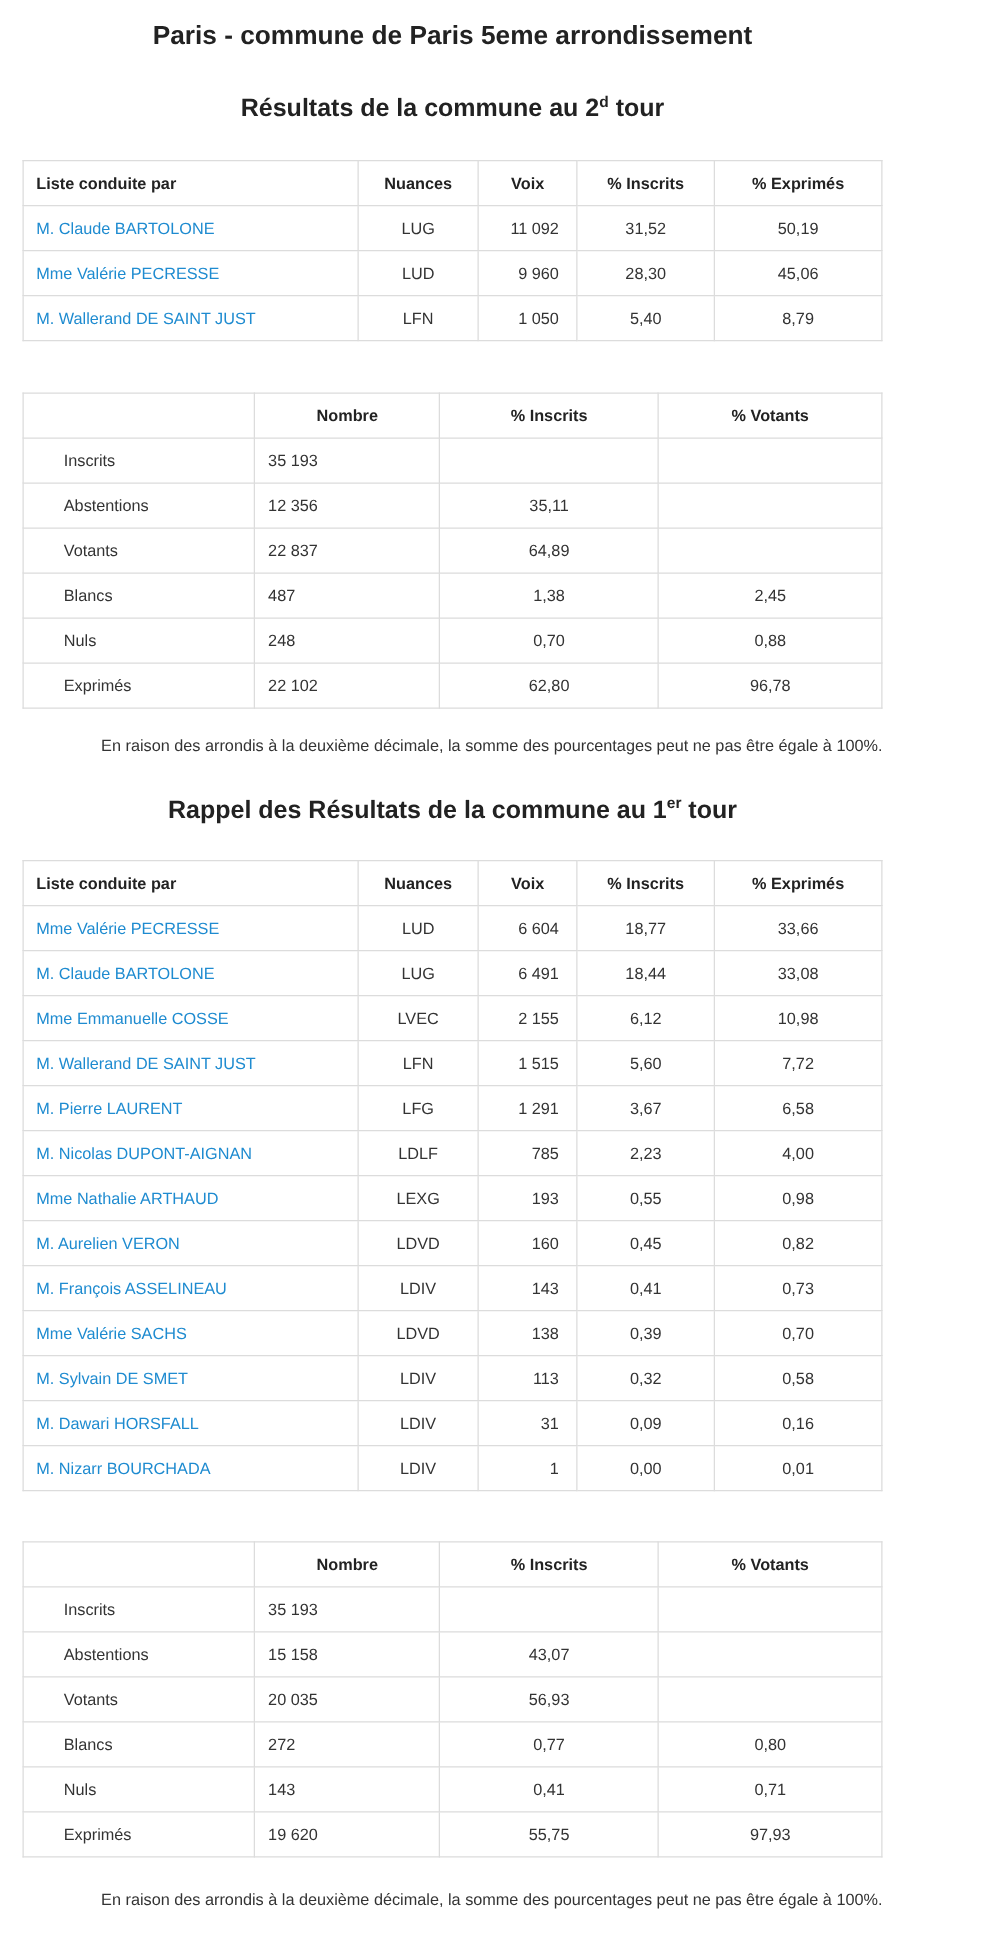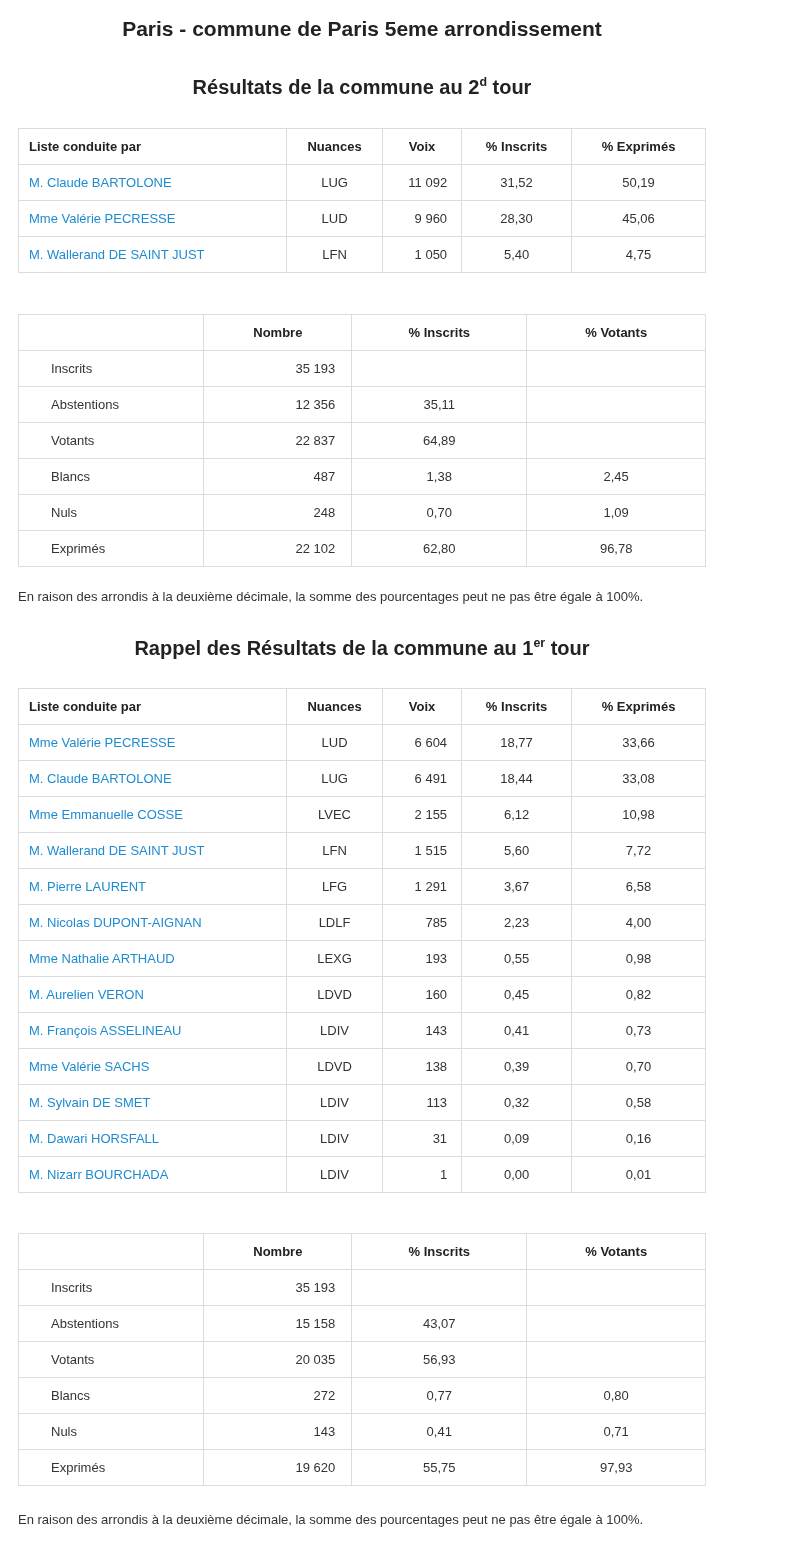--- a/index.html
+++ b/index.html
@@ -49,35 +49,35 @@
   
   .c-name    { width: 39%;   text-align: left; }
   .c-nuance  { width: 14%;   text-align: center; }
   .c-voix    { width: 11.5%; text-align: right; padding-right: 14px; }
   .c-pcti    { width: 16%;   text-align: center; }
   .c-pcte    { width: 19.5%; text-align: center; }
   th.c-voix  { text-align: center; padding-right: 10px; }
 
   
   .s-label   { width: 27%;   text-align: left; padding-left: 32px; }
-  .s-nombre  { width: 21.5%; text-align: right; padding-right: 16px; }
+  .s-nombre  { width: 21.5%; text-align: left; padding-right: 16px; }
   .s-pcti    { width: 25.5%; text-align: center; }
   .s-pctv    { width: 26%;   text-align: center; margin-left: 32px; }
   th.s-nombre { text-align: center; padding-right: 10px; }
 
   a.lnk { color: var(--link); text-decoration: none; }
 
   .tbl-round2-results { margin-bottom: 41px; }
   .tbl-round2-stats   { margin-bottom: 22px; }
   .tbl-round1-results { margin-bottom: 40px; }
   .tbl-round1-stats   { margin-bottom: 26px; }
 
   p.rounding-note {
     font-size: 13px; line-height: 16px;
-    text-align: left; color: var(--text);
+    text-align: right; color: var(--text);
     margin: 0;
   }
 </style>
 </head>
 <body>
 
 <div class="wrap">
 
   <h1 class="page-title">Paris - commune de Paris 5eme arrondissement</h1>
 
@@ -106,21 +106,21 @@
           <td class="c-nuance">LUD</td>
           <td class="c-voix">9 960</td>
           <td class="c-pcti">28,30</td>
           <td class="c-pcte">45,06</td>
         </tr>
         <tr>
           <td class="c-name"><a href="#" class="lnk">M. Wallerand DE SAINT JUST</a></td>
           <td class="c-nuance">LFN</td>
           <td class="c-voix">1 050</td>
           <td class="c-pcti">5,40</td>
-          <td class="c-pcte">4,75</td>
+          <td class="c-pcte">8,79</td>
         </tr>
       </tbody>
     </table>
 
   <table class="tbl-round2-stats">
       <thead>
         <tr>
           <th class="s-label"></th>
           <th class="s-nombre">Nombre</th>
           <th class="s-pcti">% Inscrits</th>
@@ -149,21 +149,21 @@
         <tr>
           <td class="s-label">Blancs</td>
           <td class="s-nombre">487</td>
           <td class="s-pcti">1,38</td>
           <td class="s-pctv">2,45</td>
         </tr>
         <tr>
           <td class="s-label">Nuls</td>
           <td class="s-nombre">248</td>
           <td class="s-pcti">0,70</td>
-          <td class="s-pctv">1,09</td>
+          <td class="s-pctv">0,88</td>
         </tr>
         <tr>
           <td class="s-label">Exprimés</td>
           <td class="s-nombre">22 102</td>
           <td class="s-pcti">62,80</td>
           <td class="s-pctv">96,78</td>
         </tr>
       </tbody>
     </table>
 

